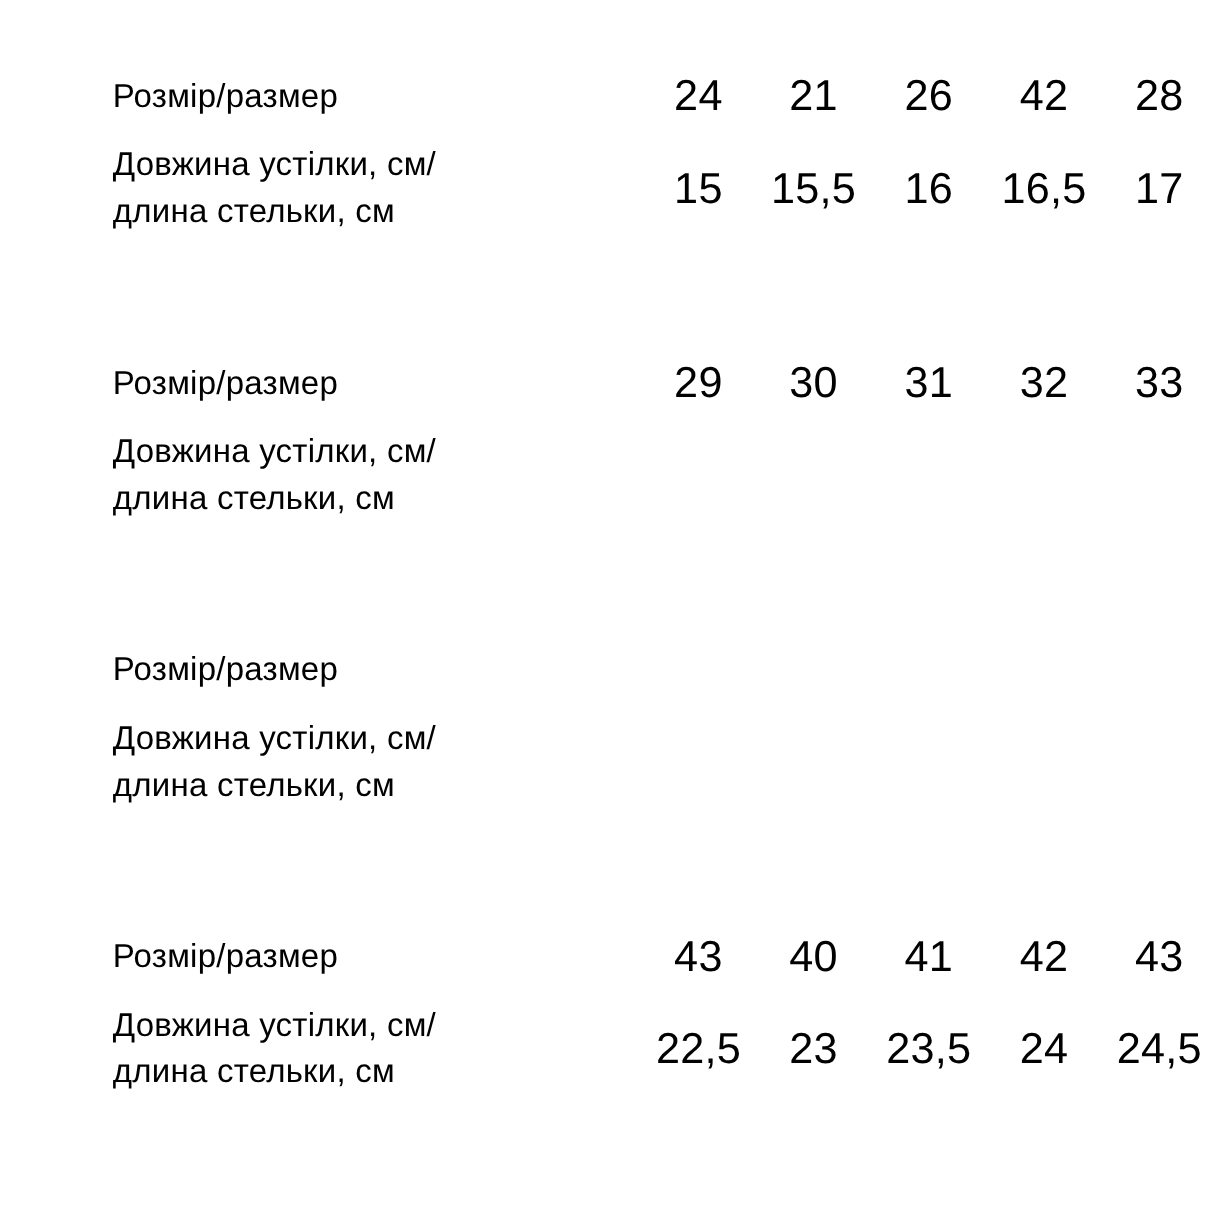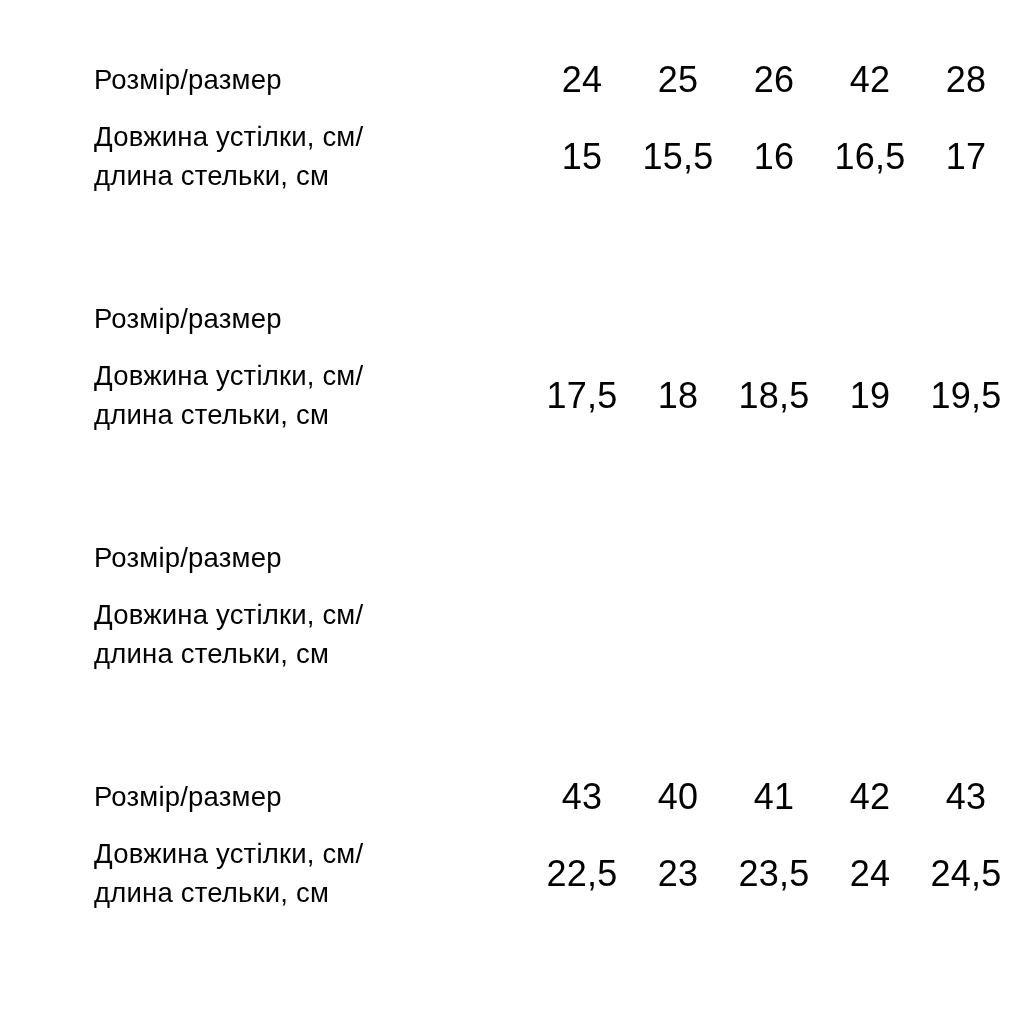--- a/index.html
+++ b/index.html
@@ -62,21 +62,21 @@
 </head>
 <body>
 
 <div class="sheet">
 
   <div class="block">
     <div class="block-row row-size">
       <div class="row-label">Розмір/размер</div>
       <div class="row-values">
         <div class="cell">24</div>
-        <div class="cell">25</div>
+        <div class="cell">21</div>
         <div class="cell">26</div>
         <div class="cell">42</div>
         <div class="cell">28</div>
       </div>
     </div>
     <div class="block-row row-length">
       <div class="row-label">Довжина устілки, см/
 длина стельки, см</div>
       <div class="row-values">
         <div class="cell">15</div>
@@ -84,31 +84,31 @@
         <div class="cell">16</div>
         <div class="cell">16,5</div>
         <div class="cell">17</div>
       </div>
     </div>
   </div>
 
   <div class="block">
     <div class="block-row row-size">
       <div class="row-label">Розмір/размер</div>
+      <div class="row-values">
+        <div class="cell">29</div>
+        <div class="cell">30</div>
+        <div class="cell">31</div>
+        <div class="cell">32</div>
+        <div class="cell">33</div>
+      </div>
     </div>
     <div class="block-row row-length">
       <div class="row-label">Довжина устілки, см/
 длина стельки, см</div>
-      <div class="row-values">
-        <div class="cell">17,5</div>
-        <div class="cell">18</div>
-        <div class="cell">18,5</div>
-        <div class="cell">19</div>
-        <div class="cell">19,5</div>
-      </div>
     </div>
   </div>
 
   <div class="block">
     <div class="block-row row-size">
       <div class="row-label">Розмір/размер</div>
     </div>
     <div class="block-row row-length">
       <div class="row-label">Довжина устілки, см/
 длина стельки, см</div>

